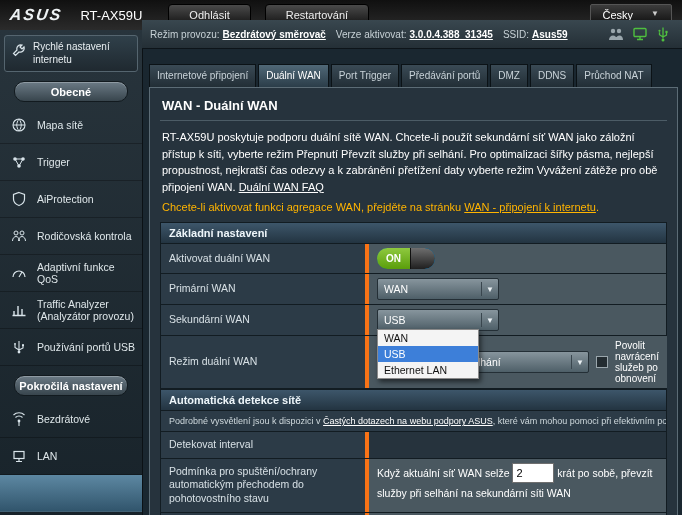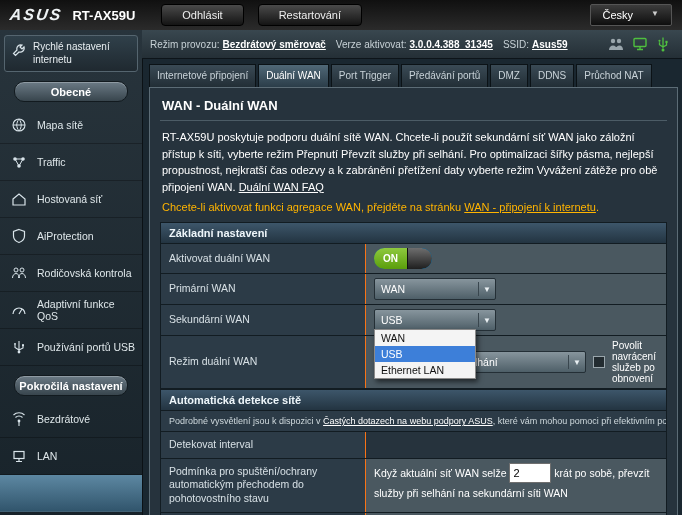--- a/index.html
+++ b/index.html
@@ -6,31 +6,31 @@
   body{width:682px;height:515px;overflow:hidden;background:#141f26;
        font-family:"Liberation Sans", sans-serif;-webkit-font-smoothing:antialiased;}
   .app{position:relative;width:682px;height:515px;background:#1a2730;overflow:hidden;}
 
   
   .topbar{position:absolute;left:0;top:0;right:0;height:30px;
           background:linear-gradient(#101010,#2b2b2b);border-bottom:1px solid #000;
           display:flex;align-items:center;}
   .brand{margin-left:10px;color:#eef2f4;font-size:16px;font-weight:bold;font-style:italic;
          letter-spacing:2px;transform:skewX(-8deg);}
-  .model{margin-left:10px;color:#fff;font-size:13px;font-weight:bold;}
+  .model{margin-left:18px;color:#fff;font-size:13px;font-weight:normal;}
   .tb-btn{margin-left:26px;padding:4px 20px;background:linear-gradient(#4a4a4a,#141414);
           border:1px solid #000;border-radius:4px;color:#eee;font-size:11px;cursor:pointer;}
   .tb-btn + .tb-btn{margin-left:14px;}
   .lang-btn{margin-left:auto;margin-right:10px;padding:4px 12px;display:flex;align-items:flex-start;gap:18px;
             background:linear-gradient(#3c3c3c,#0e0e0e);border:1px solid #555;border-radius:2px;
             color:#fff;font-size:11px;cursor:pointer;}
   .lang-btn .chev{font-size:8px;color:#ccc;}
 
   
-  .infobar{position:absolute;left:142px;top:30px;right:0;height:28px;
+  .infobar{position:absolute;left:142px;top:20px;right:0;height:28px;
            background:linear-gradient(#39474f,#242f36);border-bottom:1px solid #0d1419;
            display:flex;align-items:center;padding:0 8px;font-size:10px;color:#c7d1d6;white-space:nowrap;}
   .infobar .lbl{margin-right:3px;}
   .infobar .val{color:#fff;font-weight:bold;text-decoration:underline;margin-right:10px;cursor:pointer;}
   .status-icons{margin-left:auto;display:flex;align-items:center;gap:8px;padding-right:4px;}
   .status-icons svg{display:block;}
 
   
   .sidebar{position:absolute;left:0;top:30px;width:142px;bottom:0;
            background:linear-gradient(180deg,#28343c,#18232a);border-right:1px solid #0b1115;}
@@ -57,21 +57,21 @@
   .divider{height:1px;background:#4c5c66;margin:0 10px;}
   .desc{padding:8px 12px 2px;font-size:11px;color:#fff;line-height:1.5;}
   .lnk{color:#fff;text-decoration:underline;cursor:pointer;}
   .orange-note{padding:4px 12px 9px;font-size:11px;color:#ffb400;}
   .olnk{color:#ffb400;text-decoration:underline;cursor:pointer;}
 
   .ftable{margin:0 10px;border:1px solid #121c22;}
   .sec-header{height:20px;background:linear-gradient(#3d566a,#233441);border-bottom:1px solid #121c22;
               color:#eef6fa;font-size:11px;font-weight:bold;display:flex;align-items:center;padding:0 8px;}
   .frow{display:flex;border-bottom:1px solid #121c22;}
-  .cell-l{width:188px;flex:none;background:#2c3b47;border-right:1px solid #f97316;
+  .cell-l{width:188px;flex:none;background:#2c3b47;border-right:4px solid #f97316;
           padding:6px 8px;font-size:10.5px;color:#d7e0e5;display:flex;align-items:center;line-height:1.3;}
   .cell-r{flex:1;background:#4a5860;padding:4px 8px;display:flex;align-items:center;gap:7px;
           font-size:10.5px;color:#fff;position:relative;}
   .cell-r.block{display:block;line-height:1.9;}
   .note-row{background:#2c3b47;border-bottom:1px solid #121c22;padding:5px 8px;
             font-size:9px;color:#cfd9dd;white-space:nowrap;overflow:hidden;}
 
   .toggle{width:58px;height:21px;border-radius:11px;border:1px solid #17202 6;overflow:hidden;
           display:flex;background:#0369a1;cursor:pointer;flex:none;}
   .toggle-on{flex:1;background:linear-gradient(#8fc93f,#5a9e0b);color:#fff;font-weight:bold;font-size:10px;
@@ -137,29 +137,21 @@
     </div>
     <div class="nav-item">
       <span class="ico">
         <svg width="16" height="16" viewBox="0 0 16 16">
             <path d="M4 5l8 0-4 7z" fill="none" stroke="#d9e4ea" stroke-width="1"></path>
             <circle cx="4" cy="5" r="1.8" fill="#d9e4ea"></circle>
             <circle cx="12" cy="5" r="1.8" fill="#d9e4ea"></circle>
             <circle cx="8" cy="12" r="1.8" fill="#d9e4ea"></circle>
           </svg>
       </span>
-      <span>Traffic</span>
-    </div>
-    <div class="nav-item">
-      <span class="ico">
-        <svg width="16" height="16" viewBox="0 0 16 16">
-            <path d="M2 8l6-5 6 5v6H2z" fill="none" stroke="#d9e4ea" stroke-width="1.2"></path>
-          </svg>
-      </span>
-      <span>Hostovaná síť</span>
+      <span>Trigger</span>
     </div>
     <div class="nav-item">
       <span class="ico">
         <svg width="16" height="16" viewBox="0 0 16 16">
             <path d="M8 1.5l5.5 2v4.5c0 3.2-2.3 5.4-5.5 6.5-3.2-1.1-5.5-3.3-5.5-6.5V3.5z" fill="none" stroke="#d9e4ea" stroke-width="1.2"></path>
           </svg>
       </span>
       <span>AiProtection</span>
     </div>
     <div class="nav-item">
@@ -173,20 +165,28 @@
       <span>Rodičovská kontrola</span>
     </div>
     <div class="nav-item">
       <span class="ico">
         <svg width="16" height="16" viewBox="0 0 16 16">
             <path d="M2 12a6 6 0 0 1 12 0" fill="none" stroke="#d9e4ea" stroke-width="1.2"></path>
             <path d="M8 12l3-5" stroke="#d9e4ea" stroke-width="1.2"></path>
           </svg>
       </span>
       <span>Adaptivní funkce QoS</span>
+    </div>
+    <div class="nav-item">
+      <span class="ico">
+        <svg width="16" height="16" viewBox="0 0 16 16">
+            <path d="M3 13V9M7 13V4M11 13V7M1.5 13.5h13" fill="none" stroke="#d9e4ea" stroke-width="1.4"></path>
+          </svg>
+      </span>
+      <span>Traffic Analyzer (Analyzátor provozu)</span>
     </div>
     <div class="nav-item">
       <span class="ico">
         <svg width="16" height="16" viewBox="0 0 16 16">
             <path d="M8 2v10M8 11L4 8.5V6M8 11l4-2V7" fill="none" stroke="#d9e4ea" stroke-width="1.1"></path>
             <circle cx="8" cy="13" r="1.4" fill="#d9e4ea"></circle>
             <circle cx="4" cy="5" r="1" fill="#d9e4ea"></circle>
             <rect x="11" y="5.2" width="2" height="2" fill="#d9e4ea"></rect>
           </svg>
       </span>

